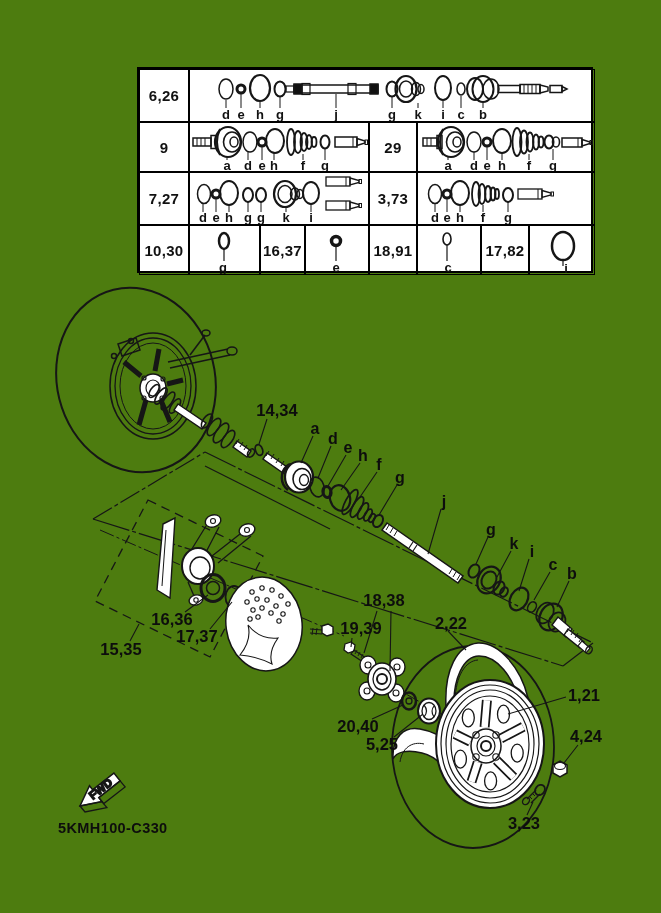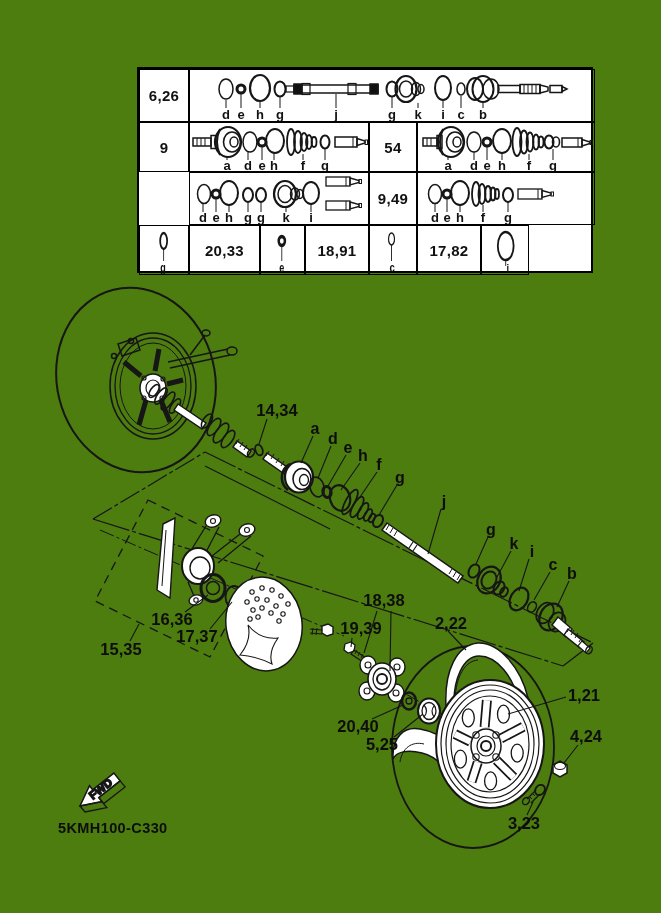--- a/index.html
+++ b/index.html
@@ -115,21 +115,21 @@
         <g text-anchor="middle">
           <text class="plbl" x="37" y="47">a</text>
           <text class="plbl" x="58" y="47">d</text>
           <text class="plbl" x="72" y="47">e</text>
           <text class="plbl" x="84" y="47">h</text>
           <text class="plbl" x="113" y="47">f</text>
           <text class="plbl" x="135" y="47">g</text>
         </g>
       </svg>
     </div>
-    <div class="cell ref">54</div>
+    <div class="cell ref">29</div>
     <div class="cell span68">
       <svg viewBox="0 0 176 48" preserveAspectRatio="none">
         <g class="ln" stroke-width="1.5">
           <rect x="5" y="15" width="14" height="8"></rect>
           <path d="M9,15 V23 M13,15 V23" stroke-width="1"></path>
           <rect x="19" y="12.5" width="5" height="13"></rect>
           <ellipse cx="33" cy="19" rx="13" ry="15" stroke-width="2.2"></ellipse>
           <ellipse cx="37" cy="19" rx="8.5" ry="10" stroke-width="1.6"></ellipse>
           <ellipse cx="39" cy="19" rx="4" ry="5"></ellipse>
           <path d="M25,6 Q19,19 25,32" stroke-width="2"></path>
@@ -153,20 +153,21 @@
           <text class="plbl" x="30" y="47">a</text>
           <text class="plbl" x="56" y="47">d</text>
           <text class="plbl" x="69" y="47">e</text>
           <text class="plbl" x="84" y="47">h</text>
           <text class="plbl" x="111" y="47">f</text>
           <text class="plbl" x="135" y="47">g</text>
         </g>
       </svg>
     </div>
 
+    <div class="cell ref">7,27</div>
     <div class="cell span24">
       <svg viewBox="0 0 178 51" preserveAspectRatio="none">
         <g class="ln" stroke-width="1.5">
           <ellipse cx="14" cy="21" rx="6.5" ry="9.5"></ellipse>
           <circle cx="26" cy="21" r="4" stroke-width="3"></circle>
           <ellipse cx="39" cy="20" rx="9" ry="12" stroke-width="2"></ellipse>
           <ellipse cx="58" cy="22" rx="5" ry="7" stroke-width="2"></ellipse>
           <ellipse cx="71" cy="22" rx="5" ry="7" stroke-width="2"></ellipse>
           <ellipse cx="95" cy="21" rx="11" ry="13" stroke-width="2.2"></ellipse>
           <ellipse cx="95" cy="21" rx="7" ry="8.5"></ellipse>
@@ -187,21 +188,21 @@
           <text class="plbl" x="13" y="49">d</text>
           <text class="plbl" x="26" y="49">e</text>
           <text class="plbl" x="39" y="49">h</text>
           <text class="plbl" x="58" y="49">g</text>
           <text class="plbl" x="71" y="49">g</text>
           <text class="plbl" x="96" y="49">k</text>
           <text class="plbl" x="121" y="49">i</text>
         </g>
       </svg>
     </div>
-    <div class="cell ref">9,49</div>
+    <div class="cell ref">3,73</div>
     <div class="cell span68">
       <svg viewBox="0 0 176 51" preserveAspectRatio="none">
         <g class="ln" stroke-width="1.5">
           <ellipse cx="17" cy="21" rx="6.5" ry="9.5"></ellipse>
           <circle cx="29" cy="21" r="4" stroke-width="3"></circle>
           <ellipse cx="42" cy="20" rx="9" ry="12" stroke-width="2"></ellipse>
           <ellipse cx="58" cy="21" rx="4" ry="12" stroke-width="1.8"></ellipse>
           <ellipse cx="64" cy="21" rx="3.5" ry="10" stroke-width="1.8"></ellipse>
           <ellipse cx="70" cy="21" rx="3" ry="8" stroke-width="1.8"></ellipse>
           <ellipse cx="75" cy="21" rx="2.5" ry="6.5" stroke-width="1.8"></ellipse>
@@ -216,28 +217,29 @@
         <g text-anchor="middle">
           <text class="plbl" x="17" y="49">d</text>
           <text class="plbl" x="29" y="49">e</text>
           <text class="plbl" x="42" y="49">h</text>
           <text class="plbl" x="65" y="49">f</text>
           <text class="plbl" x="90" y="49">g</text>
         </g>
       </svg>
     </div>
 
+    <div class="cell ref">10,30</div>
     <div class="cell">
       <svg viewBox="0 0 69 48" preserveAspectRatio="none">
         <ellipse class="ln" cx="34" cy="15" rx="5" ry="8" stroke-width="2.5"></ellipse>
         <path class="ln" stroke-width="1.2" d="M34,23 L34,35"></path>
         <text class="plbl" text-anchor="middle" x="33" y="46">g</text>
       </svg>
     </div>
-    <div class="cell ref">20,33</div>
+    <div class="cell ref">16,37</div>
     <div class="cell">
       <svg viewBox="0 0 62 48" preserveAspectRatio="none">
         <circle class="ln" cx="30" cy="15" r="4.5" stroke-width="3.5"></circle>
         <path class="ln" stroke-width="1.2" d="M30,20 L30,35"></path>
         <text class="plbl" text-anchor="middle" x="30" y="46">e</text>
       </svg>
     </div>
     <div class="cell ref">18,91</div>
     <div class="cell">
       <svg viewBox="0 0 62 48" preserveAspectRatio="none">

